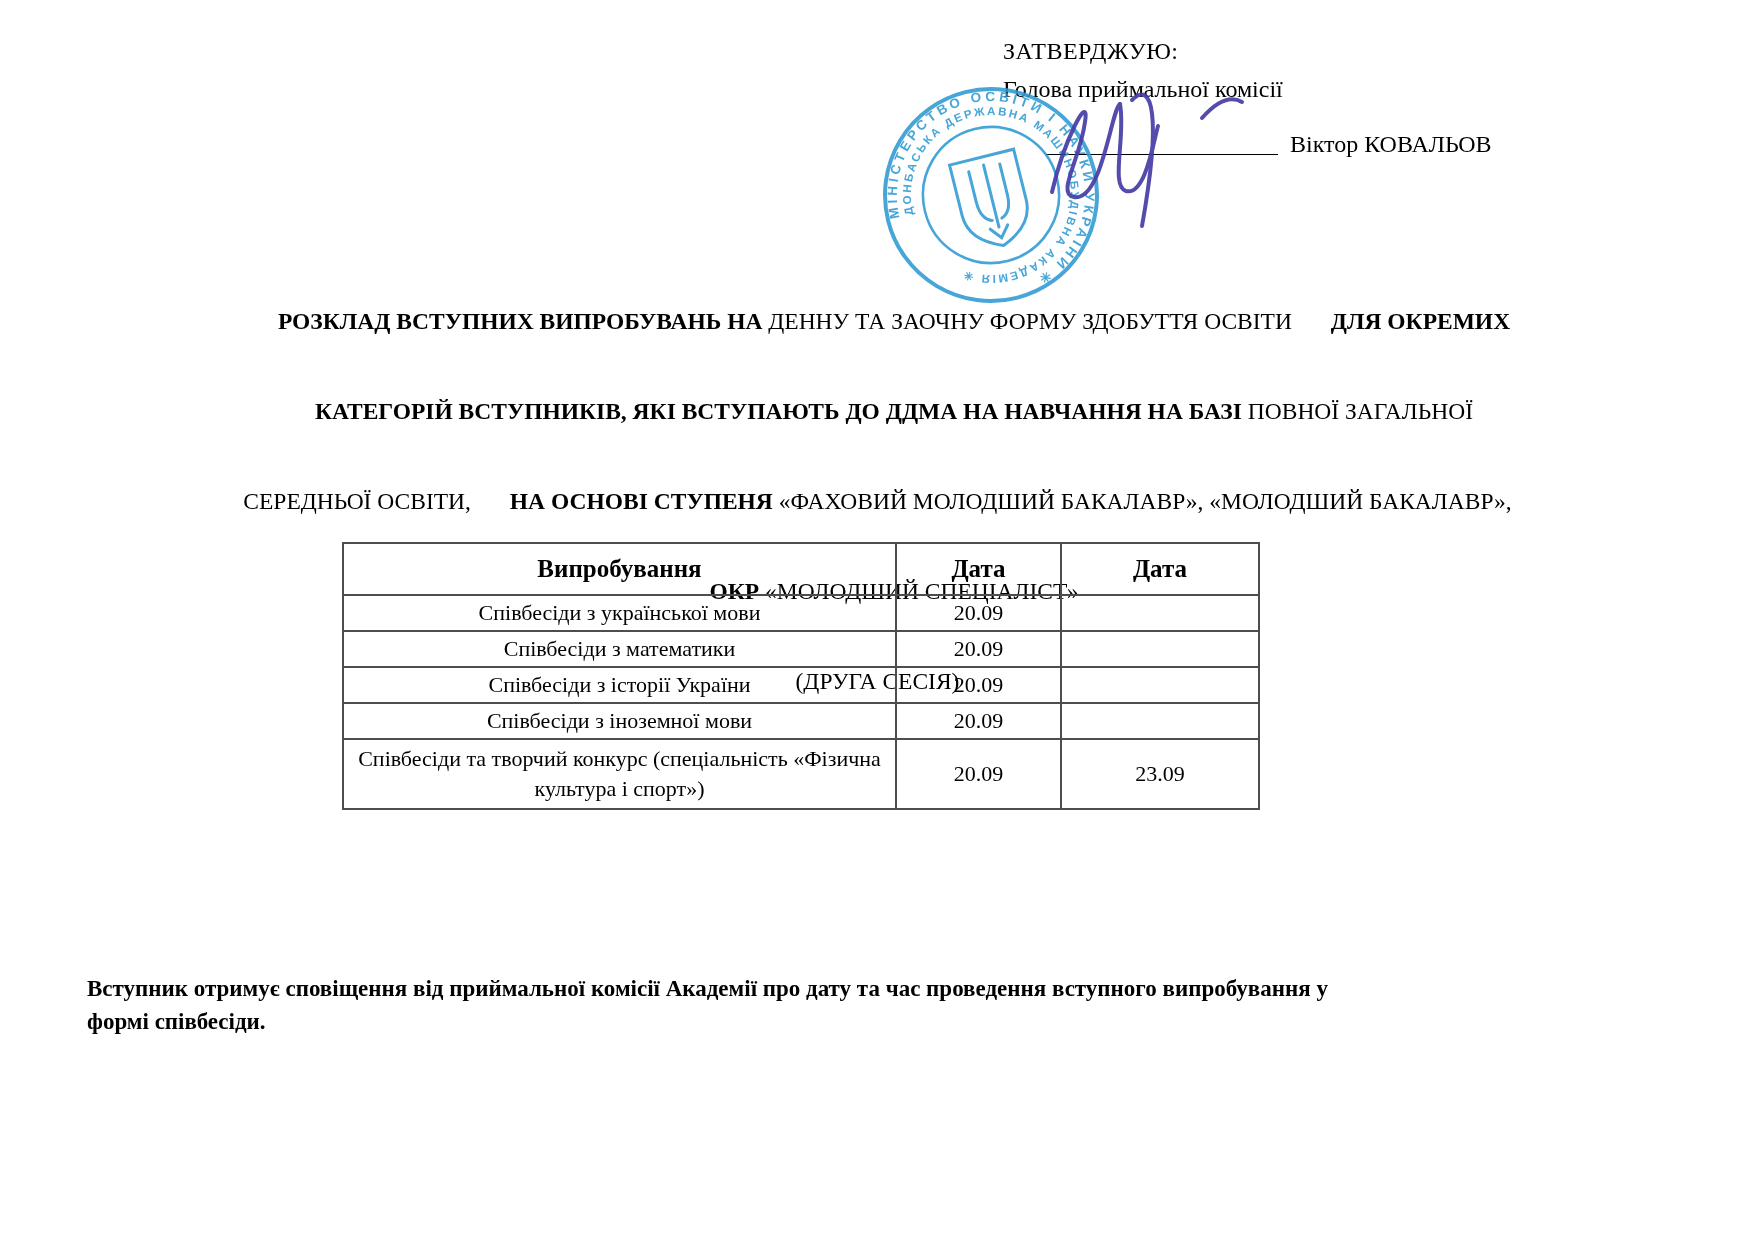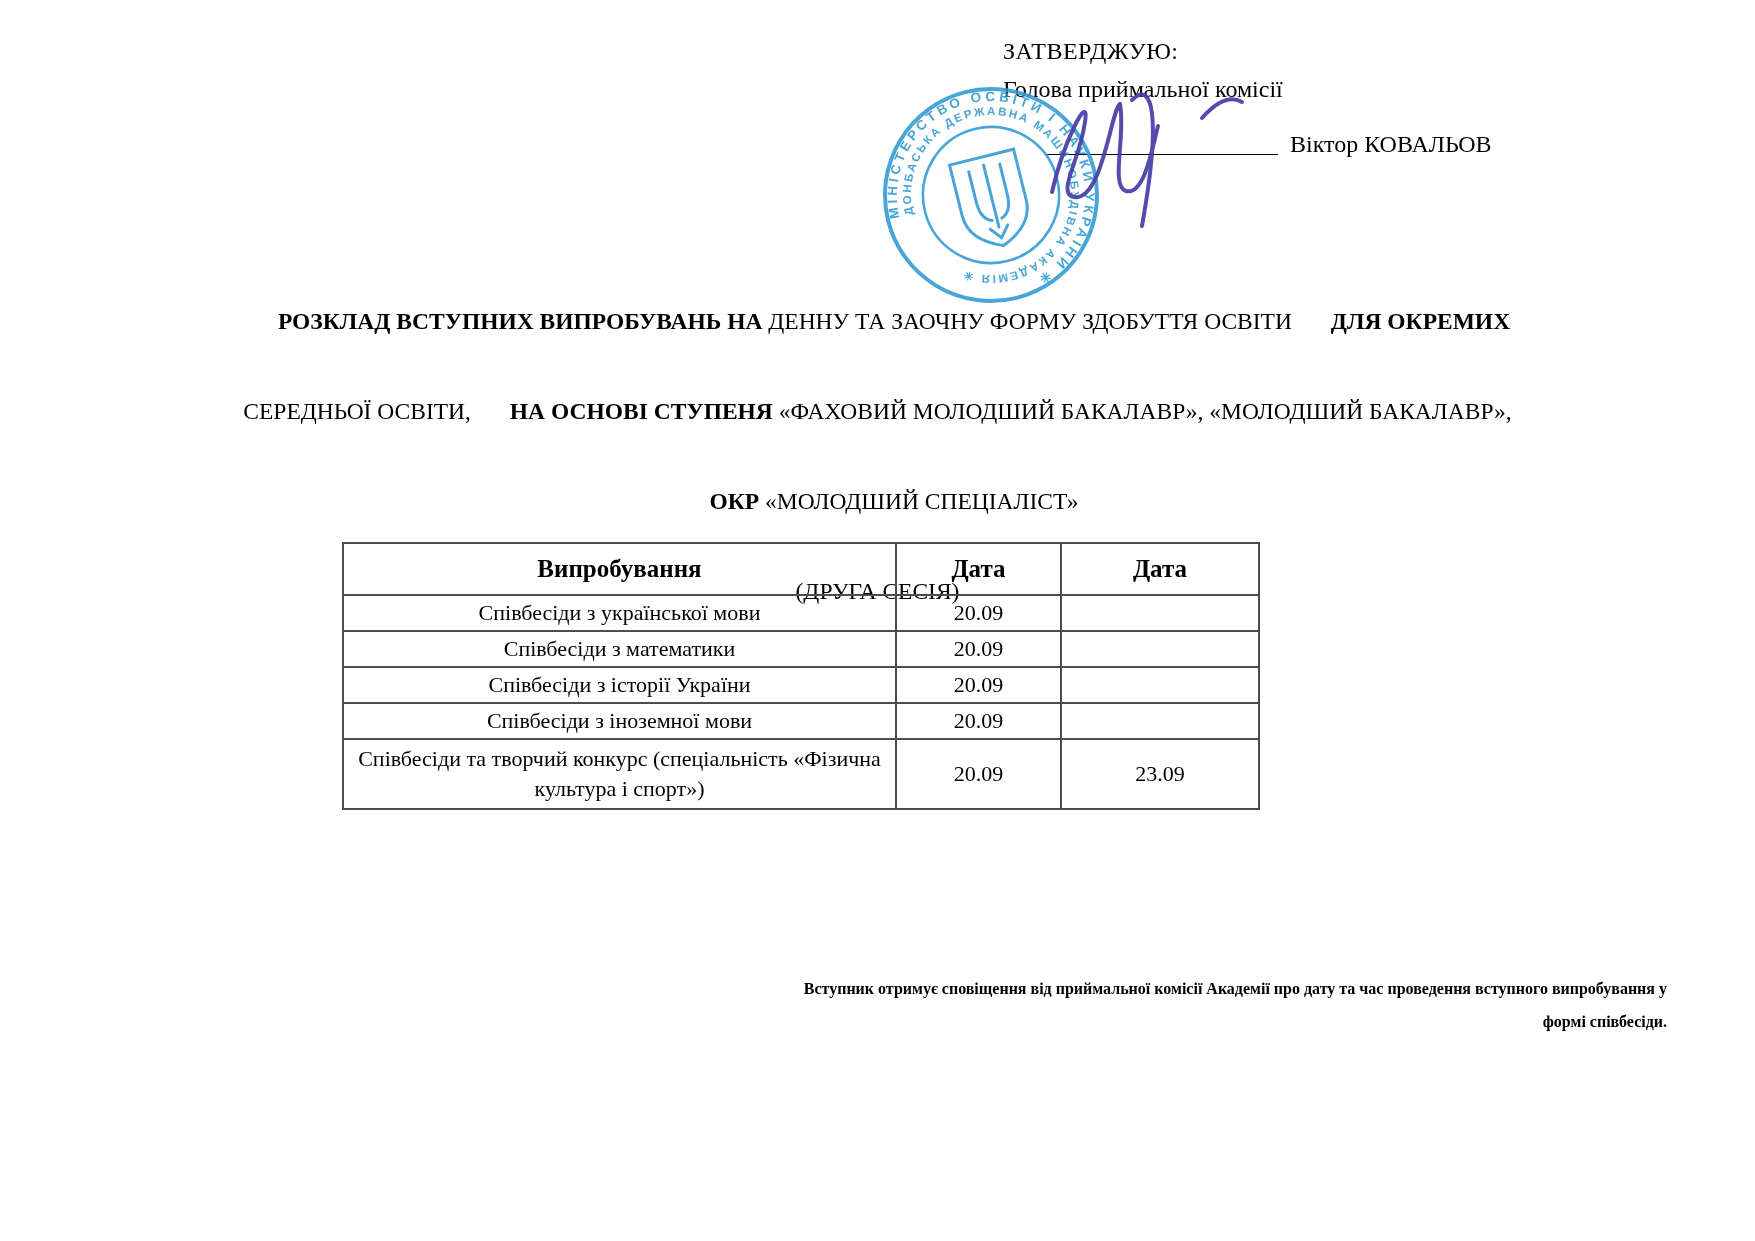--- a/index.html
+++ b/index.html
@@ -69,22 +69,22 @@
   .sched-table th { font-size:25px; font-weight:bold; height:52px; }
   .sched-table td { font-size:22px; height:36px; }
   .sched-table td.date { font-weight:normal; font-size:22px; }
   .sched-table tr.tall td { height:70px; line-height:30px; }
   .col-exam { width:553px; }
   .col-d1  { width:165px; }
   .col-d2  { width:198px; }
   
   .note {
     position:absolute; left:87px; top:972px; width:1580px;
-    text-align:right; font-weight:bold;
-    font-size:16px; line-height:33px;
+    text-align:left; font-weight:bold;
+    font-size:23px; line-height:33px;
     z-index:2;
   }
 </style>
 </head>
 <body>
 
 <div class="page">
 
   <svg class="stamp" viewBox="0 0 230 230">
     <g fill="none" stroke="#2e9ad2">
@@ -120,20 +120,21 @@
     </g>
   </svg>
 
   <div class="approve-label">ЗАТВЕРДЖУЮ:</div>
   <div class="chair-label">Голова приймальної комісії</div>
   <div class="sig-line"></div>
   <div class="signatory">Віктор КОВАЛЬОВ</div>
 
   <div class="title-block">
     <div><span class="b">РОЗКЛАД ВСТУПНИХ ВИПРОБУВАНЬ НА </span><span>ДЕННУ ТА ЗАОЧНУ ФОРМУ ЗДОБУТТЯ ОСВІТИ </span><span class="b">ДЛЯ ОКРЕМИХ</span></div>
+    <div><span class="b">КАТЕГОРІЙ ВСТУПНИКІВ, ЯКІ ВСТУПАЮТЬ ДО ДДМА НА НАВЧАННЯ НА БАЗІ </span><span>ПОВНОЇ ЗАГАЛЬНОЇ</span></div>
     <div><span>СЕРЕДНЬОЇ ОСВІТИ, </span><span class="b">НА ОСНОВІ СТУПЕНЯ </span><span>«ФАХОВИЙ МОЛОДШИЙ БАКАЛАВР», «МОЛОДШИЙ БАКАЛАВР»,</span></div>
     <div><span class="b">ОКР </span><span>«МОЛОДШИЙ СПЕЦІАЛІСТ»</span></div>
     <div><span>(ДРУГА СЕСІЯ)</span></div>
   </div>
 
   <table class="sched-table">
     <colgroup>
         <col class="col-exam">
         <col class="col-d1">
         <col class="col-d2">

